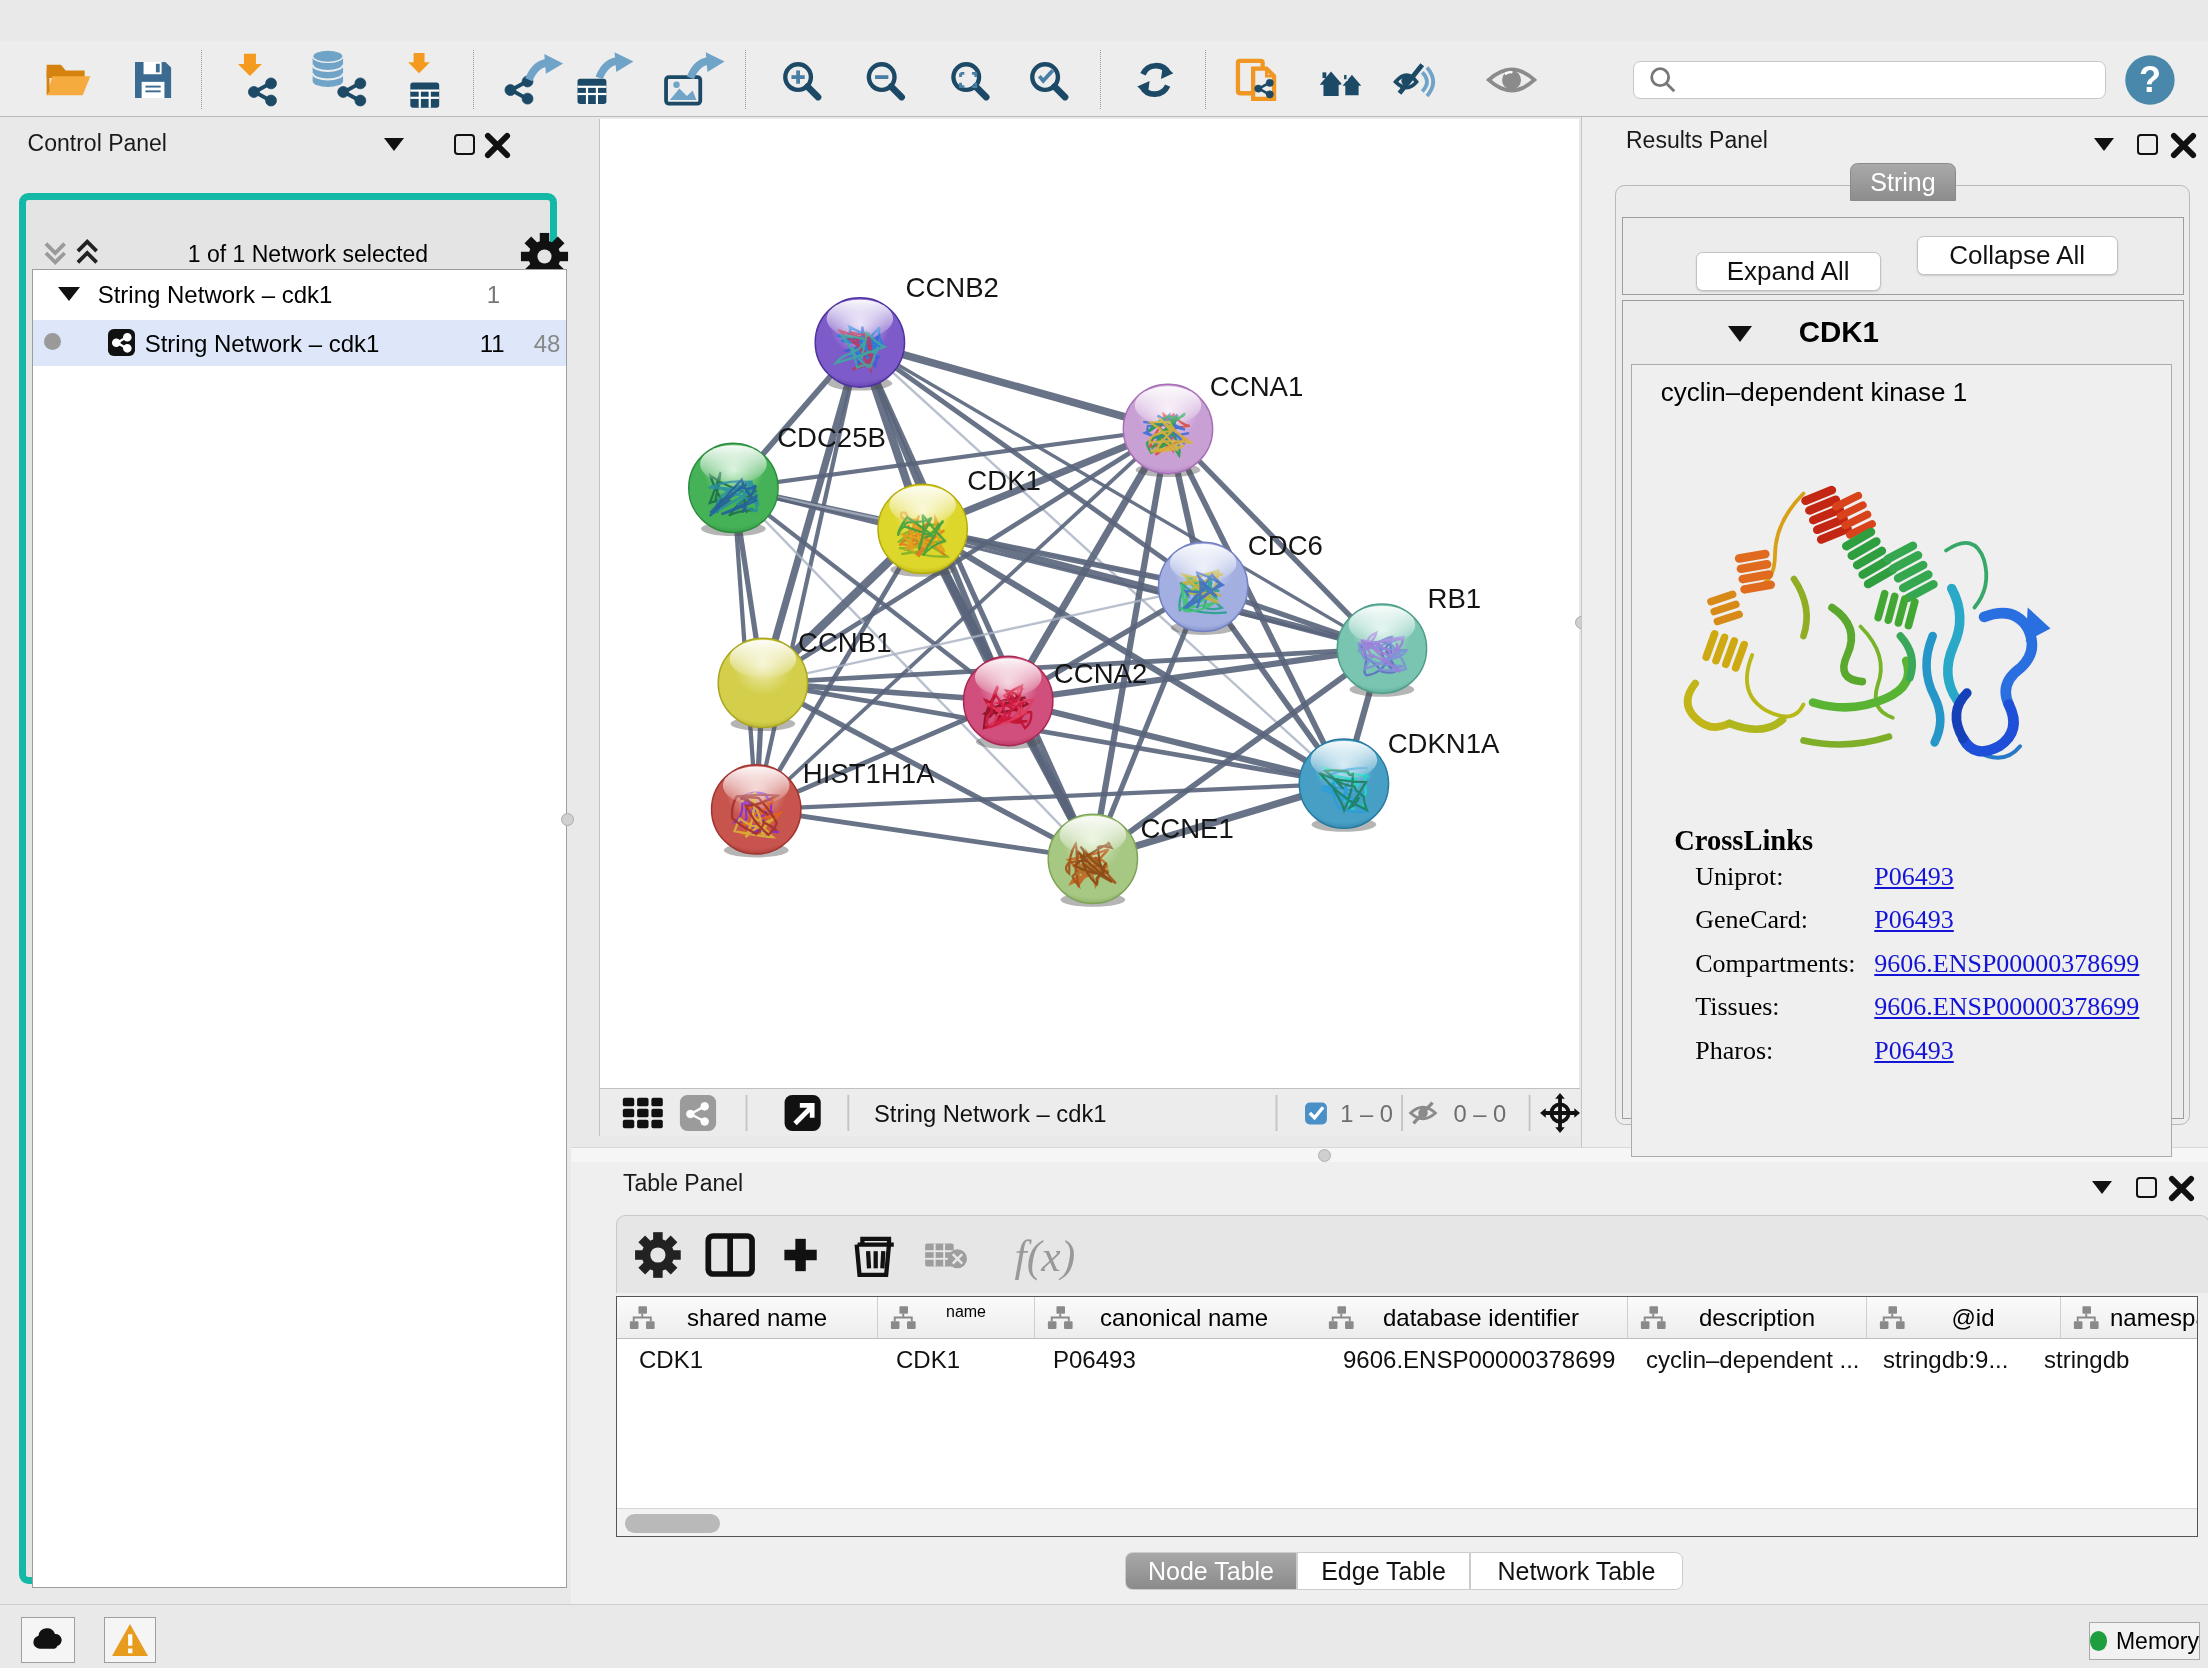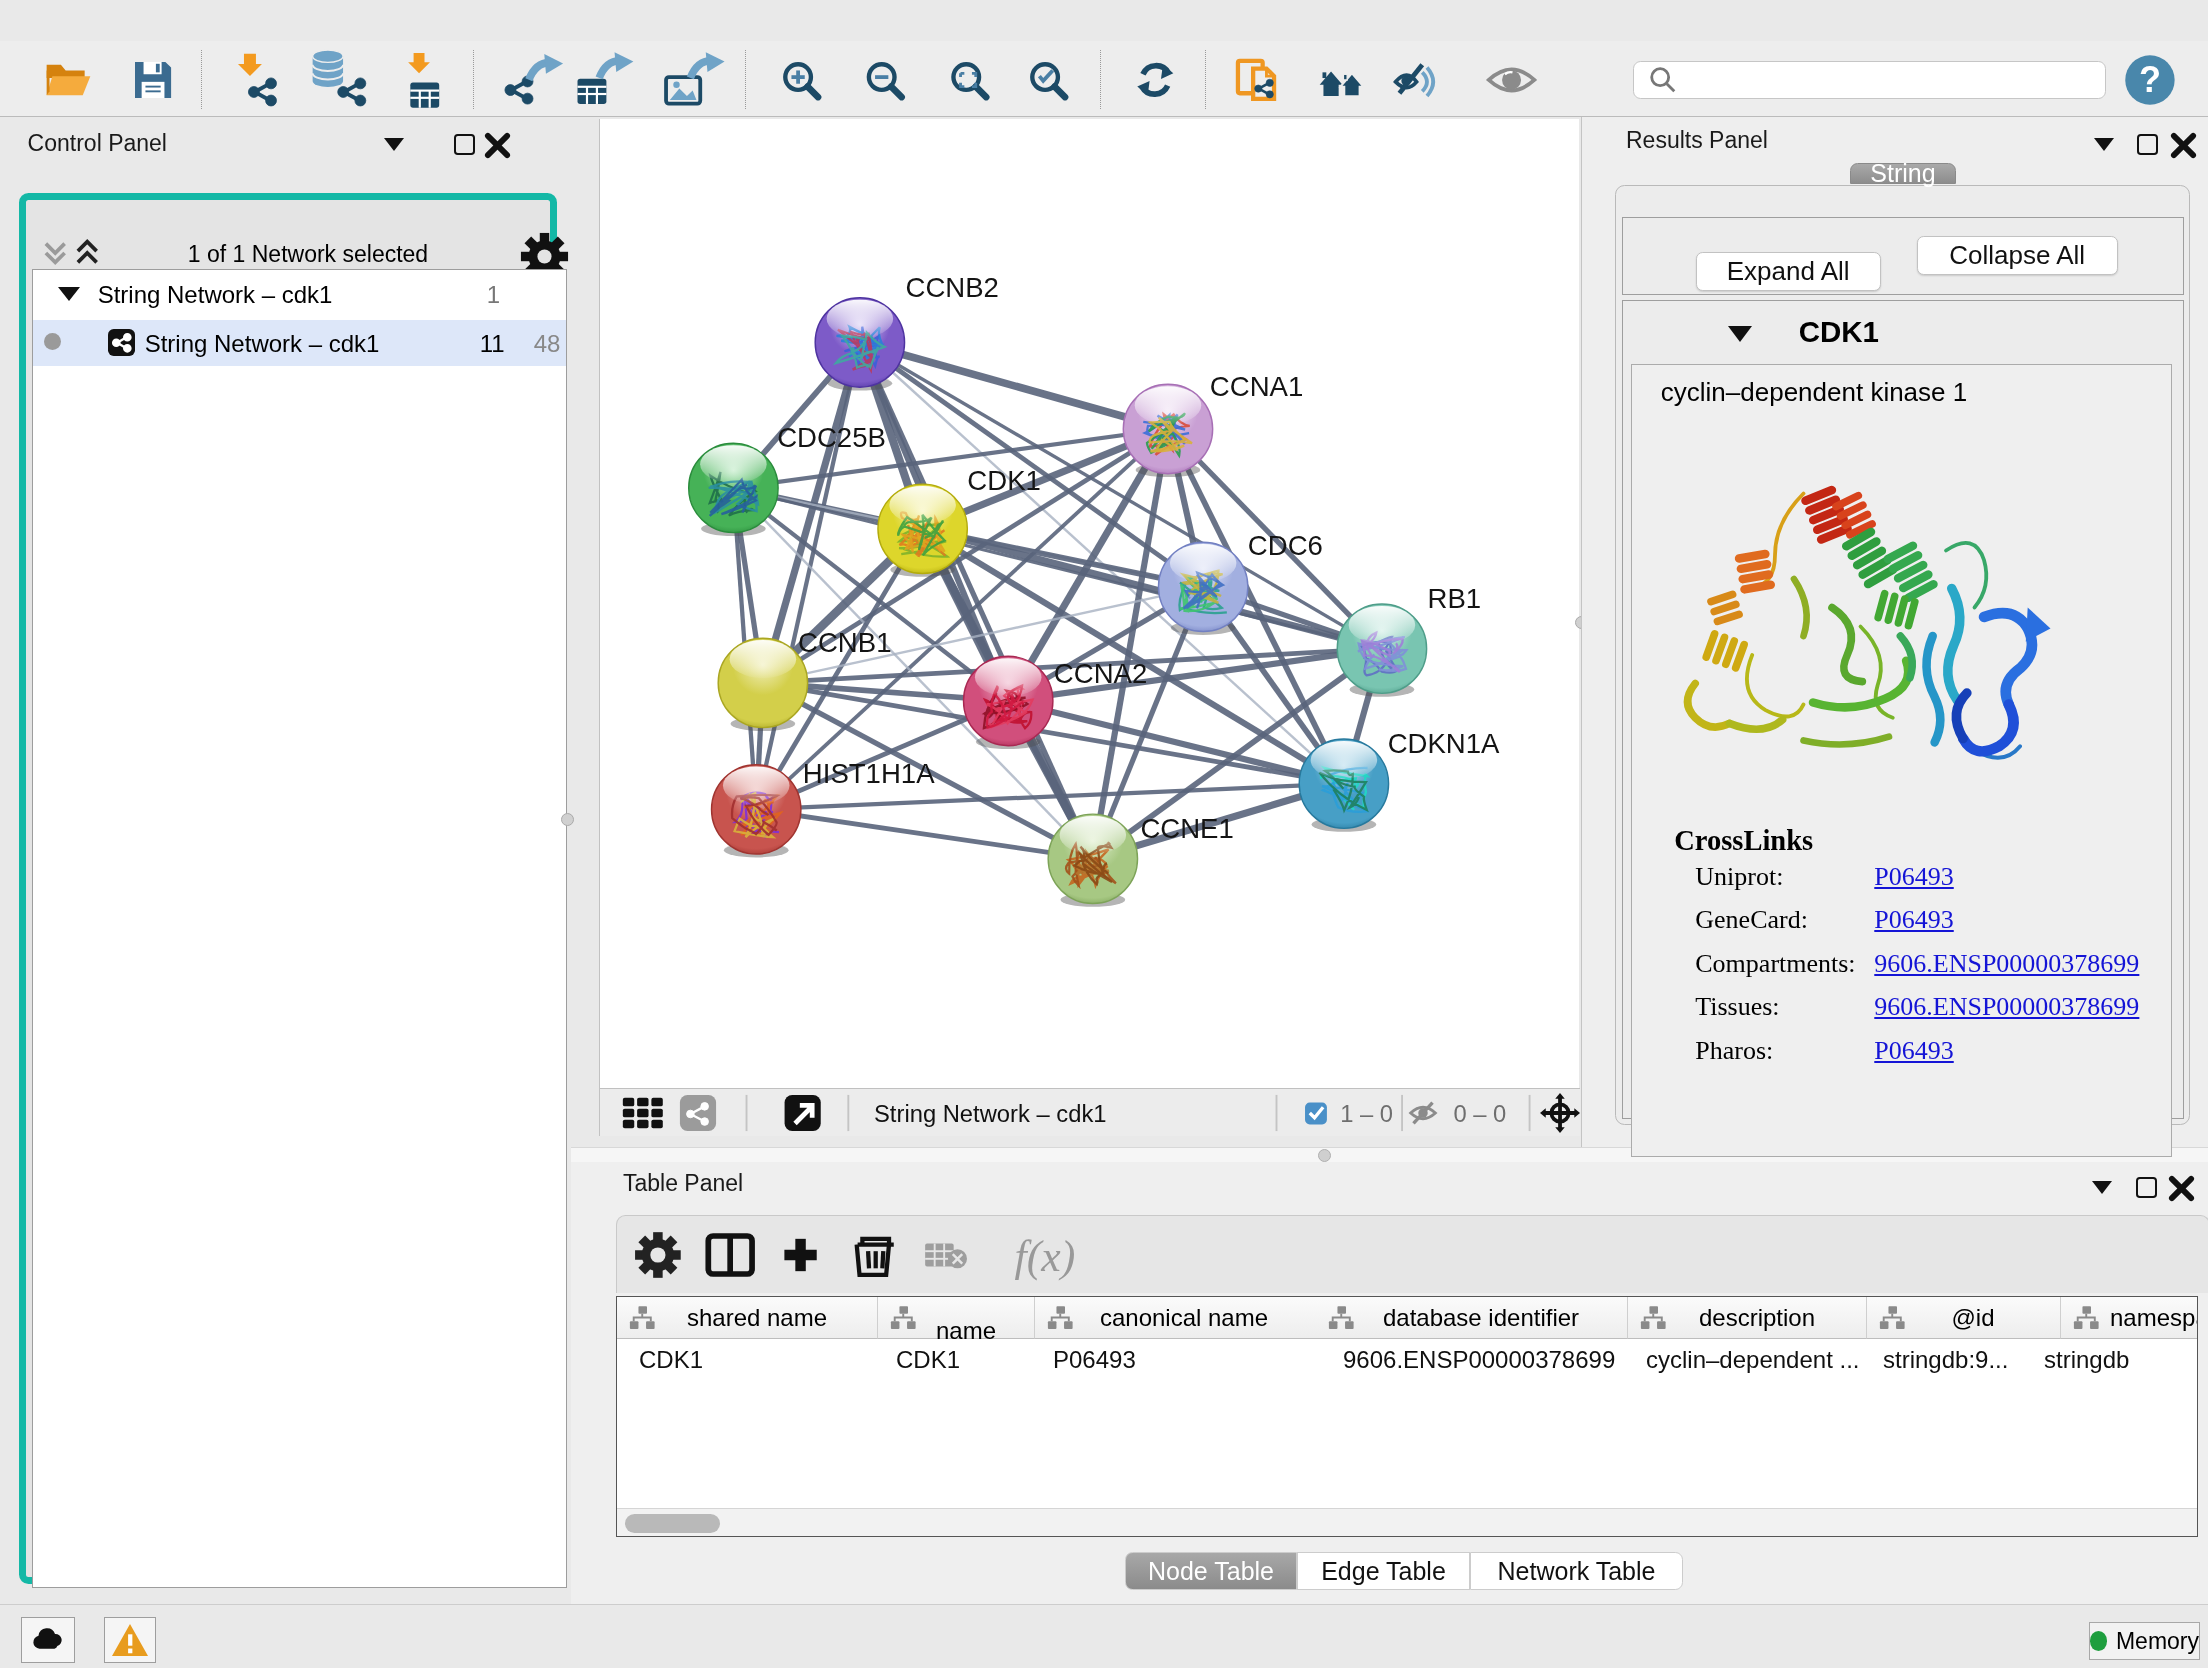--- a/index.html
+++ b/index.html
@@ -25,21 +25,21 @@
 #cp-sub { position:absolute; left:11.4px; top:76px; width:538px; height:1391px;
   background:#e4e4e4; border:7px solid #14b8a6; border-radius:9.5px;padding-left:40px; }
 #cp-list { position:absolute; left:5.7px; top:69px; width:535px; height:1319px;
   background:#fff; border:1px solid #9d9d9d; }
 #netview { left:599px; top:119px; width:980px; height:1017px; background:#fff; border-left:1px solid #c2c2c2;}
 #netbar { position:absolute; left:0; top:969px; width:980px; height:48px;
   background:#ececec; border-top:1px solid #c0c0c0; }
 #rpanel { left:1581px; top:117px; width:628px; height:1030px; background:#eeeeee; border-left:1px solid #c4c4c4; }
 #rp-outer { position:absolute; left:33px; top:68px; width:575px; height:940px;
   background:#ececec; border:1px solid #b9b9b9; border-radius:9.5px; }
-#stringtab { position:absolute; left:268px; top:46px; width:106px; height:21px;
+#stringtab { position:absolute; left:268px; top:46px; width:106px; height:38px;
   background:linear-gradient(#a9a9a9,#8d8d8d); border:1px solid #8a8a8a; border-radius:7.6px 7.6px 0 0;
   color:#fff; font-size:25px; display:flex; align-items:center; justify-content:center; z-index:3; }
 #expbox { position:absolute; left:5.7px; top:31px; width:562px; height:78px; border:1.9px solid #9e9e9e; background:#ececec; }
 .btnw { position:absolute; height:39px; background:#fff; border:1px solid #c2c2c2; border-radius:6.7px;
   font-size:26px; display:flex; align-items:center; justify-content:center; color:#111;
   box-shadow:0 1px 1.9px rgba(0,0,0,0.15); }
 #cdkbox { position:absolute; left:5.7px; top:114px; width:562px; height:819px; border:1.9px solid #9e9e9e; background:#ececec; }
 #cdkinner { position:absolute; left:8.6px; top:63px; width:541px; height:793px; background:#efefef; border:1px solid #ababab; }
 .serif { font-family:"Liberation Serif", serif; }
 .link { color:#1414d6; text-decoration:underline; }
@@ -694,21 +694,21 @@
 <span style="position:absolute;left:140px;top:6.7px;transform:translateX(-50%);font-size:24px;">shared name</span>
 <div class="th" style="left:261px;width:157px;"></div>
 <svg style="position:absolute;left:272px;top:7.6px;" width="28.5" height="27" viewBox="0 0 30 28">
           <g fill="#8a8a8a">
             <rect x="11" y="1" width="9" height="8" rx="1"></rect>
             <rect x="2" y="17" width="9" height="8" rx="1"></rect>
             <rect x="19" y="17" width="9" height="8" rx="1"></rect>
             <path d="M15 9 V13 M6 17 V13 H24 V17" stroke="#8a8a8a" stroke-width="2" fill="none"></path>
           </g>
         </svg>
-<span style="position:absolute;left:349px;top:20px;transform:translateX(-50%);font-size:24px;text-align:right;">name</span>
+<span style="position:absolute;left:349px;top:6px;transform:translateX(-50%);font-size:16px;text-align:right;">name</span>
 <div class="th" style="left:418px;width:281px;"></div>
 <svg style="position:absolute;left:429px;top:7.6px;" width="28.5" height="27" viewBox="0 0 30 28">
           <g fill="#8a8a8a">
             <rect x="11" y="1" width="9" height="8" rx="1"></rect>
             <rect x="2" y="17" width="9" height="8" rx="1"></rect>
             <rect x="19" y="17" width="9" height="8" rx="1"></rect>
             <path d="M15 9 V13 M6 17 V13 H24 V17" stroke="#8a8a8a" stroke-width="2" fill="none"></path>
           </g>
         </svg>
 <span style="position:absolute;left:567px;top:6.7px;transform:translateX(-50%);font-size:24px;">canonical name</span>

